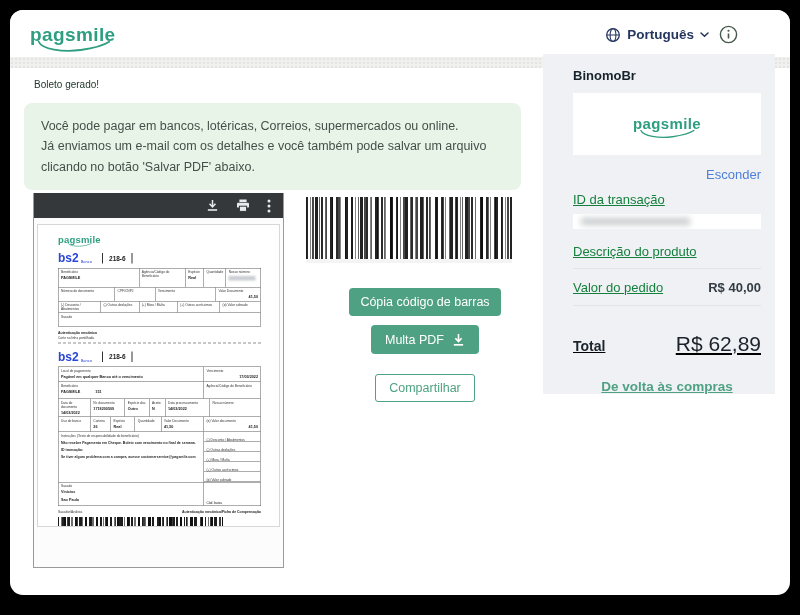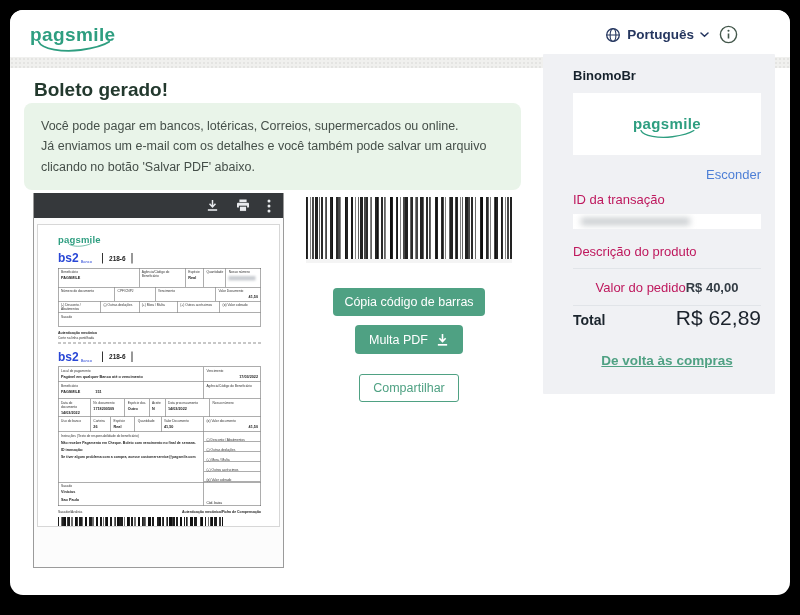--- a/index.html
+++ b/index.html
@@ -14,21 +14,21 @@
   .plogo{position:relative;display:inline-block;color:#2E9E80;font-weight:600;letter-spacing:.4px;}
   .plogo-main{font-size:19px;}
   .plogo svg{position:absolute;left:-4%;bottom:-7px;width:108%;height:12px;}
   .hdr-right{display:flex;align-items:center;gap:10px;}
   .lang{display:flex;align-items:center;gap:6px;color:#25365F;font-size:13.5px;font-weight:600;cursor:pointer;}
   .info-btn{background:none;border:none;padding:0;cursor:pointer;display:flex;align-items:center;}
   .band{position:absolute;top:47px;left:0;right:0;height:11px;background:#f0f0ee;
     background-image:radial-gradient(#e4e4e2 1px,transparent 1px);background-size:4px 4px;}
 
   
-  .main-title{position:absolute;left:24px;top:69px;font-size:19px;font-weight:700;color:#23392E;}
+  .main-title{position:absolute;left:24px;top:69px;font-size:10px;font-weight:400;color:#23392E;}
   .notice{position:absolute;left:14px;top:93px;width:497px;background:#E9F4E9;border-radius:8px;
     padding:13px 17px;color:#454F49;font-size:12.5px;line-height:1.62;}
   .notice p{margin:0;}
 
   
   .viewer{position:absolute;left:23px;top:183px;width:251px;height:375px;background:#fcfcfc;
     border:1px solid #9b9b9b;border-top:none;}
   .toolbar{height:25px;background:#35383B;display:flex;align-items:center;justify-content:flex-end;
     gap:17px;padding:0 12px;}
   .tbtn{background:none;border:none;padding:0;cursor:pointer;display:flex;align-items:center;}
@@ -66,47 +66,47 @@
     background-image:
       repeating-linear-gradient(90deg,#1d1d1d 0 3px,transparent 3px 6px,#6e6e6e 6px 8px,transparent 8px 13px,#101010 13px 17px,transparent 17px 21px),
       repeating-linear-gradient(90deg,#3c3c3c 0 2px,transparent 2px 9px,#222 9px 12px,transparent 12px 19px);}
 
   
   .barcode{position:absolute;left:296px;top:187px;width:206px;height:66px;background-color:#fff;
     background-image:
       repeating-linear-gradient(90deg,rgba(20,20,20,.9) 0 2px,transparent 2px 4px,rgba(110,110,110,.85) 4px 5px,transparent 5px 9px,rgba(10,10,10,.9) 9px 12px,transparent 12px 15px),
       repeating-linear-gradient(90deg,rgba(60,60,60,.8) 0 1px,transparent 1px 6px,rgba(25,25,25,.8) 6px 8px,transparent 8px 13px);
     filter:blur(.5px);border-bottom:4px solid #f4f4f4;}
-  .actions{position:absolute;left:296px;top:278px;width:206px;display:flex;flex-direction:column;
+  .actions{position:absolute;left:312px;top:278px;width:206px;display:flex;flex-direction:column;
     align-items:center;gap:9px;}
   .btn{border:none;border-radius:4px;background:#4FA183;color:#fff;font-family:inherit;
     font-size:12.5px;display:flex;align-items:center;justify-content:center;gap:8px;cursor:pointer;}
   .btn-copy{height:28px;padding:0 11px;}
   .btn-save{height:29px;padding:0 14px;}
   .btn-share{background:#fff;border:1px solid #4FA183;color:#4FA183;height:28px;padding:0 13px;
     margin-top:11px;border-radius:3px;}
 
   
   .panel{position:absolute;left:533px;top:44px;width:232px;height:340px;background:#F0F1F4;
     border-radius:1px;padding:12px 14px 0 30px;}
   .merchant{font-size:13px;font-weight:700;color:#16222C;margin-top:2px;}
   .logo-box{margin-top:10px;background:#fff;height:62px;display:flex;align-items:center;justify-content:center;}
   .logo-box .plogo-main{font-size:15px;}
   .logo-box .plogo svg{bottom:-6px;height:9px;}
   .hide-link{text-align:right;color:#4D7FD6;font-size:13px;margin-top:12px;cursor:pointer;}
-  .sb-label{color:#be185d;font-size:13px;}
+  .sb-label{color:#15803d;font-size:13px;text-decoration:underline;}
   .id-label{margin-top:10px;}
   .id-strip{margin-top:7px;background:#fff;height:15px;position:relative;overflow:hidden;}
   .id-strip .sm{position:absolute;left:4%;top:4px;height:7px;width:58%;background:#c6cacd;filter:blur(3px);}
   .divider{border-top:1px solid #E1E4E8;}
   .d1{margin-top:9px;} .d2{margin-top:10px;}
   .desc-label{margin-top:15px;}
-  .value-row{display:flex;justify-content:center;margin-top:11px;font-size:13px;}
+  .value-row{display:flex;justify-content:space-between;margin-top:11px;font-size:13px;}
   .value-row .v{color:#333C44;font-weight:600;}
-  .total-row{display:flex;justify-content:space-between;align-items:baseline;}
+  .total-row{display:flex;justify-content:space-between;align-items:baseline;margin-top:26px;text-decoration:underline;}
   .total-label{font-size:14px;font-weight:700;color:#1B252D;}
   .total-value{font-size:21px;color:#1B222B;}
   .back-link{text-align:center;color:#4FA183;font-size:13.5px;font-weight:600;
     text-decoration:underline;margin-top:23px;cursor:pointer;}
 </style>
 </head>
 <body>
 
 <div class="window">
 

